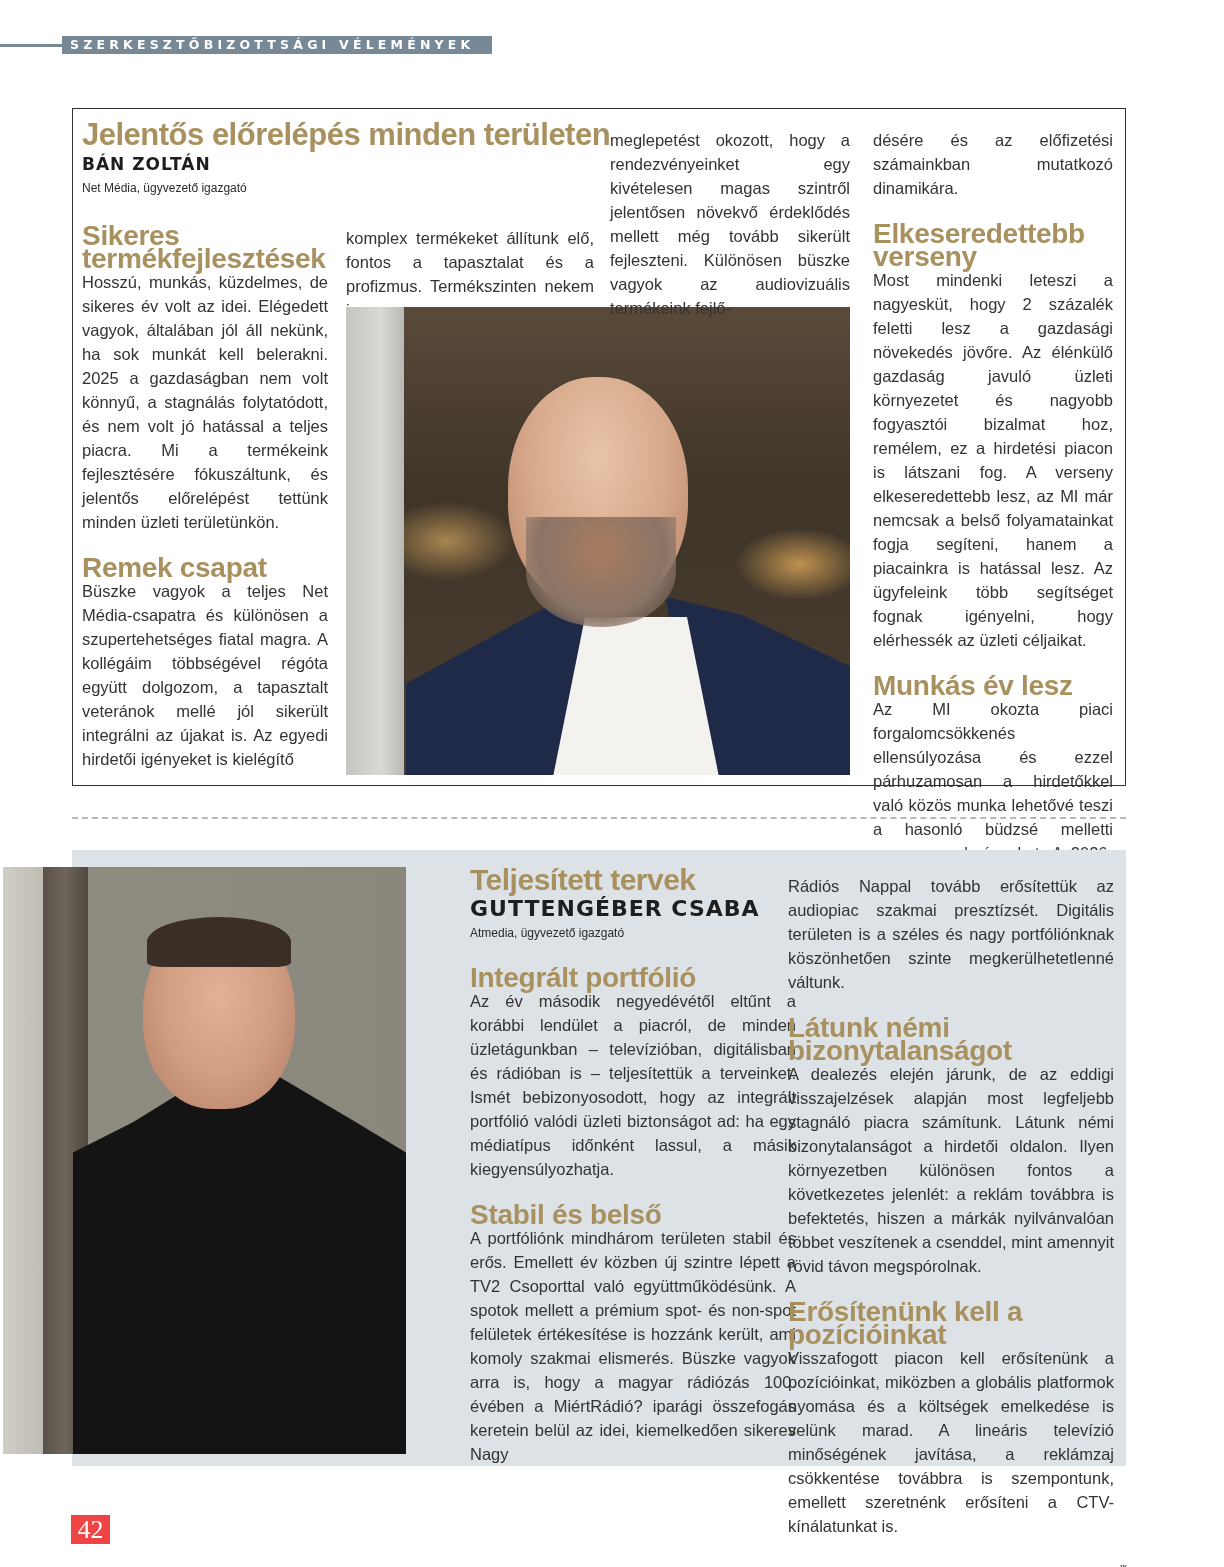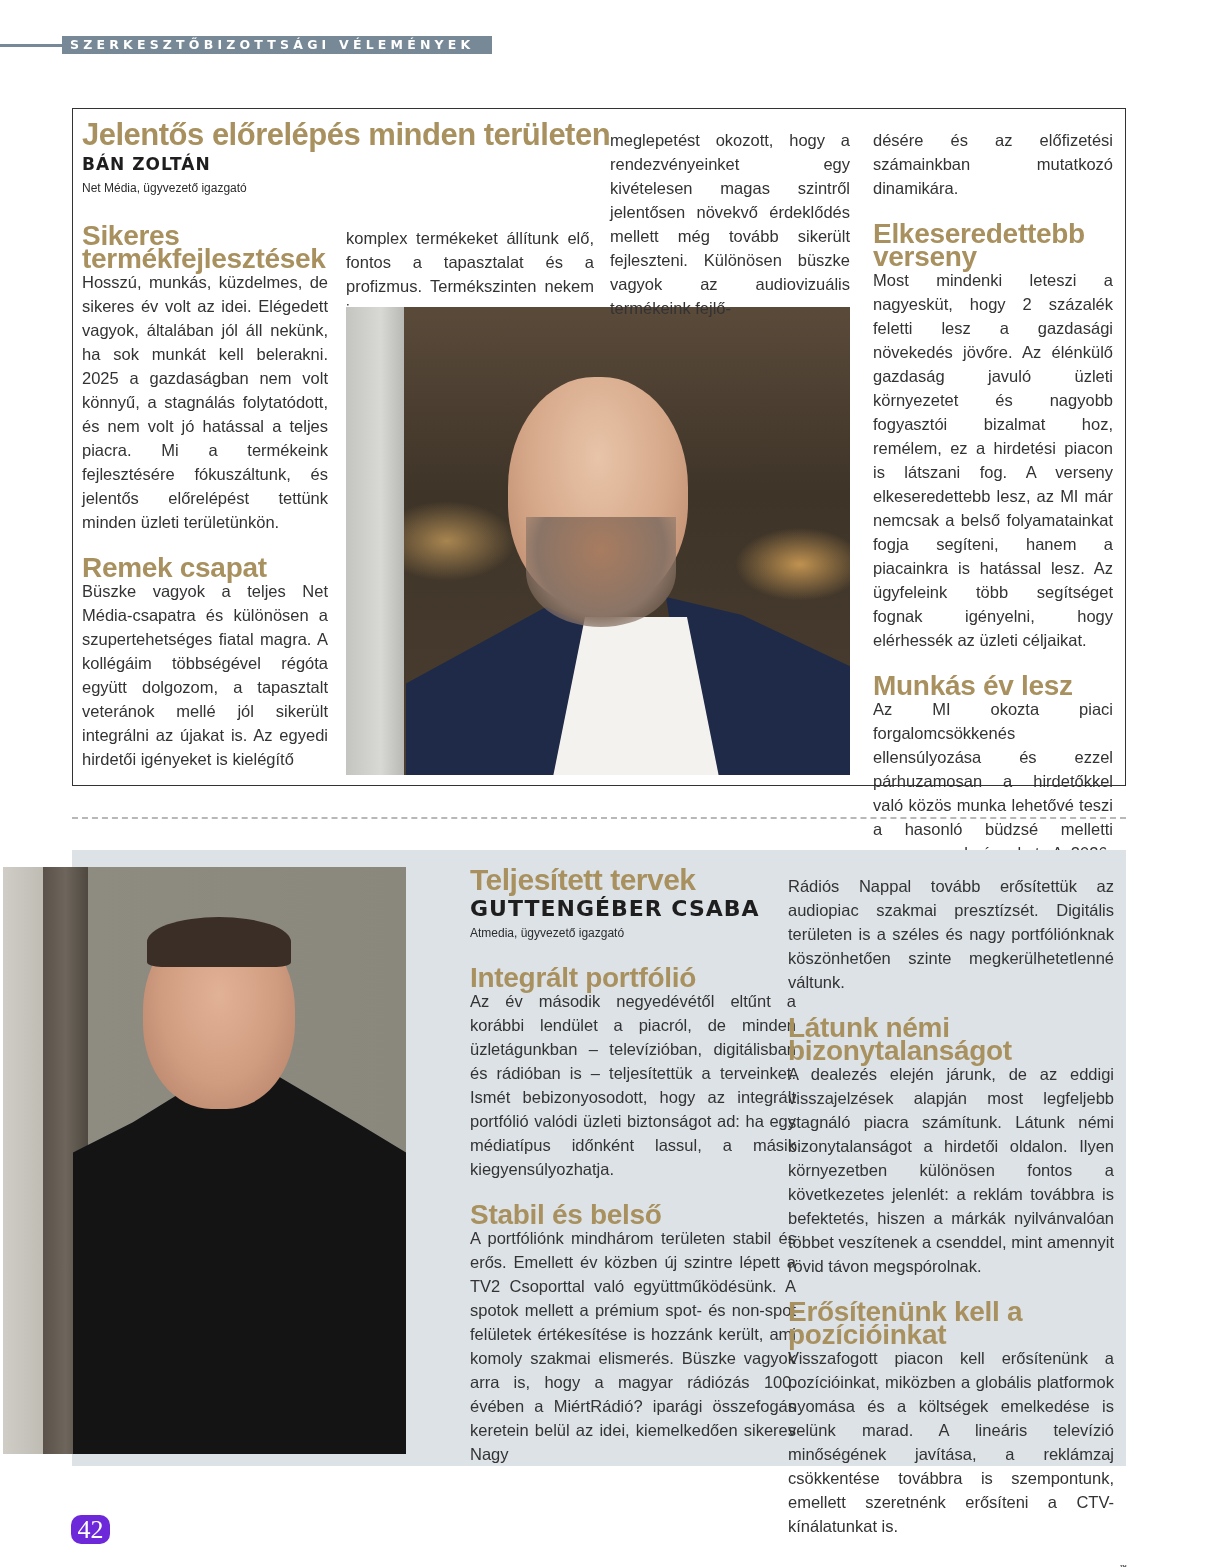--- a/index.html
+++ b/index.html
@@ -72,22 +72,22 @@
   .photo2 .frame { position: absolute; left: 40px; top: 0; width: 45px; height: 100%; background: linear-gradient(90deg, #5a524a, #6e665c 50%, #4e4840); }
   .photo2 .head { position: absolute; left: 140px; top: 52px; width: 152px; height: 190px; border-radius: 48% 48% 45% 45%; background: radial-gradient(ellipse at 50% 40%, #e2b296 0%, #d09c80 55%, #b07c64 100%); }
   .photo2 .hair { position: absolute; left: 144px; top: 50px; width: 144px; height: 50px; border-radius: 50% 50% 10% 10%; background: #3a2e26; }
   .photo2 .body { position: absolute; left: 70px; top: 210px; width: 333px; height: 377px; background: #141414; clip-path: polygon(18% 12%, 40% 0, 62% 0, 85% 12%, 100% 20%, 100% 100%, 0 100%, 0 20%); }
 
   .a2-col1 { position: absolute; left: 440px; top: 862px; width: 326px; margin-left: 30px; }
   .a2-col2 { position: absolute; left: 788px; top: 874px; width: 326px; }
 
   .page-num {
     position: absolute; left: 71px; top: 1515px; width: 39px; height: 29px;
-    background: #6d28d9; color: #ffffff; font-family: "Liberation Serif", serif;
-    font-size: 26px; line-height: 29px; text-align: center; border-radius: 10px;
+    background: #ef4444; color: #ffffff; font-family: "Liberation Serif", serif;
+    font-size: 26px; line-height: 29px; text-align: center;
   }
   .brand {
     position: absolute; left: 922px; top: 1564px; font-family: "Liberation Serif", serif;
     font-weight: bold; font-size: 17.5px; color: #c8262c; letter-spacing: 0.2px; white-space: nowrap;
   }
   .brand .bang, .brand .amp { color: #1a1a1a; }
   .brand .tm { font-size: 7px; vertical-align: top; color: #1a1a1a; }
   p { margin: 0; }
 </style>
 </head>

